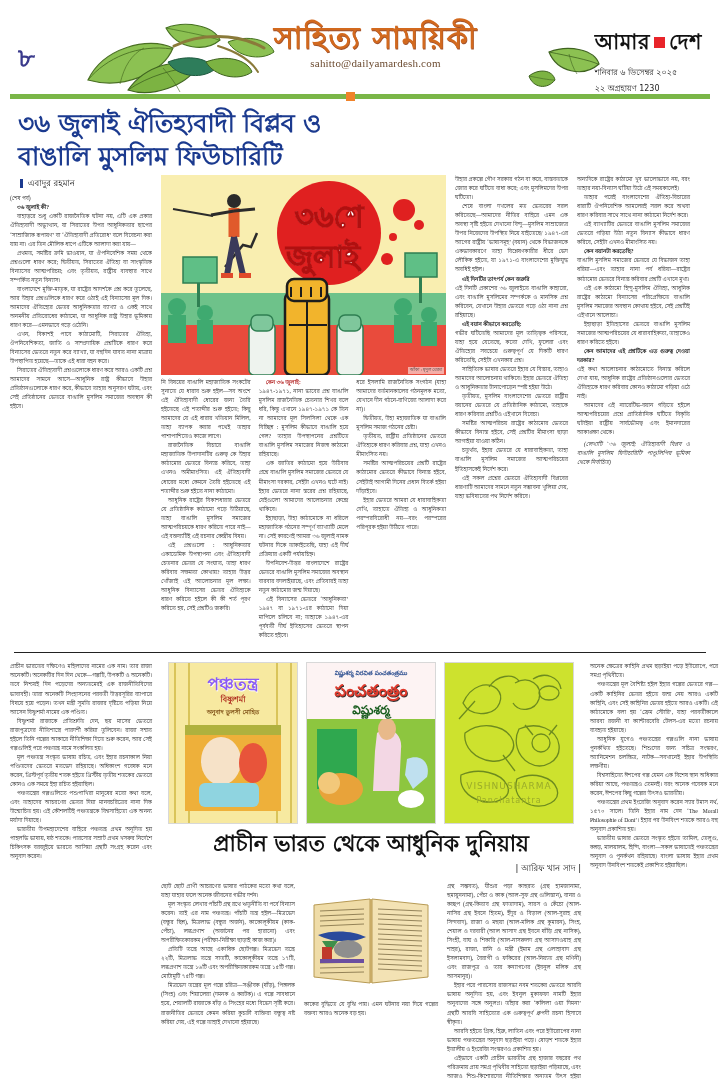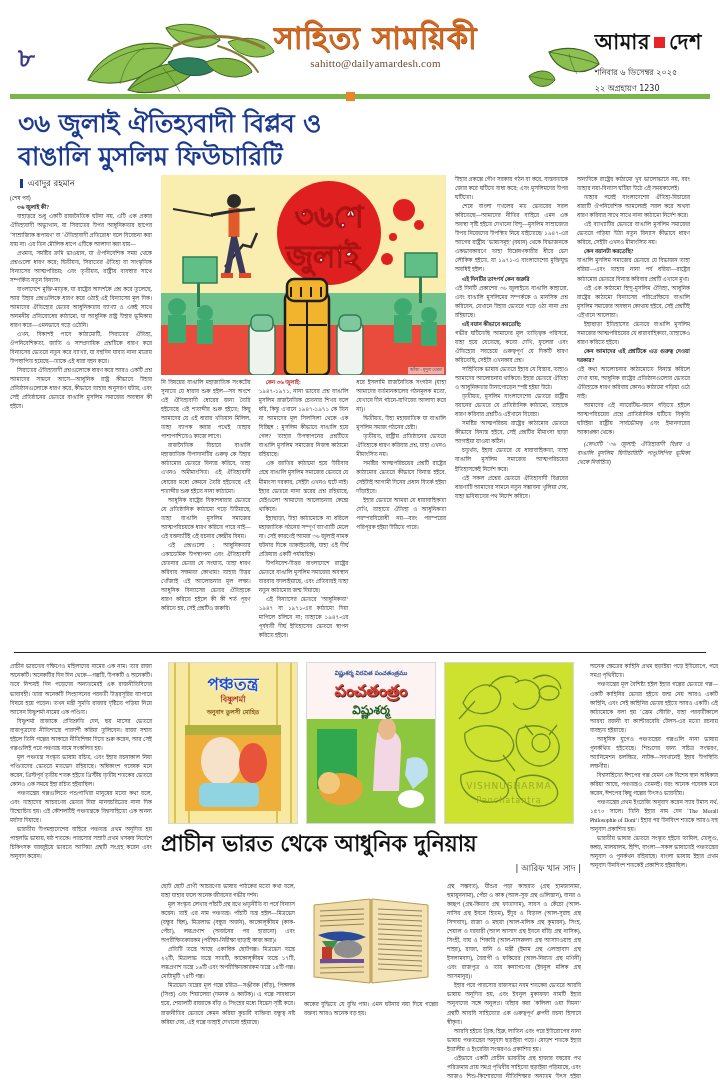--- a/index.html
+++ b/index.html
@@ -83,21 +83,21 @@
   .bt-left{width:142px;flex:none;}
   .bt-center{width:420px;flex:none;}
   .bt-right{width:128px;flex:none;}
 
   .covers{display:flex;gap:8px;justify-content:center;margin-bottom:6px;}
   .cover{width:128px;height:160px;position:relative;overflow:hidden;border:0.5px solid #d8d8d8;}
   .cover .ct{position:absolute;left:0;right:0;text-align:center;font-family:"DejaVu Sans",sans-serif;font-weight:bold;}
 
   .bt-headline{
     font-family:"DejaVu Sans",sans-serif;font-size:22px;font-weight:bold;
-    text-align:left;color:#111;line-height:1.25;margin:2px 0 4px 0;letter-spacing:-0.2px;
+    text-align:center;color:#111;line-height:1.25;margin:2px 0 4px 0;letter-spacing:-0.2px;
   }
   .bt-byline{
     font-family:"DejaVu Sans",sans-serif;font-size:8.5px;text-align:right;color:#111;margin-bottom:6px;
   }
   .bt-cols{display:flex;gap:9px;align-items:flex-start;}
   .bt-c{width:134px;flex:none;}
   .ms-img{width:134px;height:112px;position:relative;overflow:hidden;margin:3px 0;background:#fff;}
 </style>
 </head>
 <body>
@@ -322,21 +322,21 @@
               <line x1="108" y1="0" x2="108" y2="160"></line>
                 <line x1="122" y1="0" x2="122" y2="160"></line>
             </g>
             <rect x="16" y="62" width="96" height="86" fill="#f0b93c"></rect>
             <path d="M16 62 L112 62 L112 148 L16 148 Z" fill="#eeb03a"></path>
             <ellipse cx="52" cy="98" rx="20" ry="24" fill="#f6e2c8"></ellipse>
             <rect x="30" y="120" width="60" height="24" rx="6" fill="#8fd4e0"></rect>
             <ellipse cx="84" cy="100" rx="14" ry="20" fill="#e8543a"></ellipse>
             <rect x="16" y="62" width="96" height="10" fill="#7cb342" opacity=".55"></rect>
           </svg>
-          <div class="ct" style="top:8px;font-size:17px;color:#1d4ed8;text-shadow:0.7px 0.7px 0 #fff">পঞ্চতন্ত্র</div>
+          <div class="ct" style="top:8px;font-size:17px;color:#8b5cf6;text-shadow:0.7px 0.7px 0 #fff">পঞ্চতন্ত্র</div>
           <div class="ct" style="top:30px;font-size:8px;color:#b03020">বিষ্ণুশর্মা</div>
           <div class="ct" style="top:44px;font-size:6px;color:#7a4a10">অনুবাদ
 তুলসী মোহিত</div>
         </div>
 
         <div class="cover">
           <svg viewBox="0 0 128 160" width="128" height="160" preserveAspectRatio="none">
             <rect width="128" height="160" fill="#fdf3f3"></rect>
             <rect x="0" y="56" width="128" height="104" fill="#8dc63f"></rect>
             <rect x="10" y="66" width="40" height="60" fill="#2fa84f"></rect>

